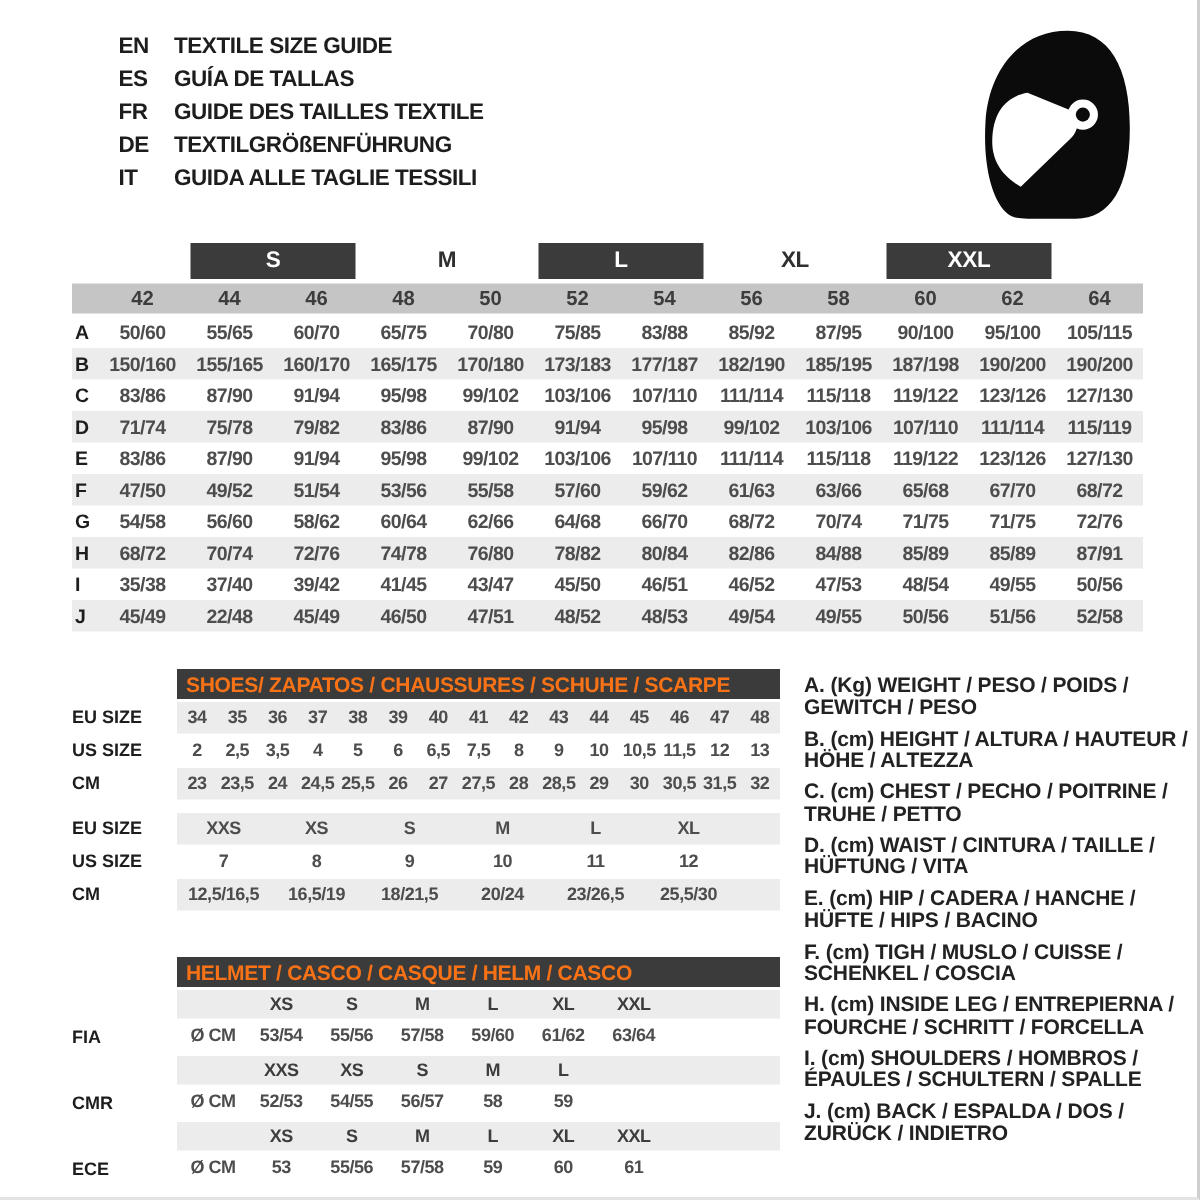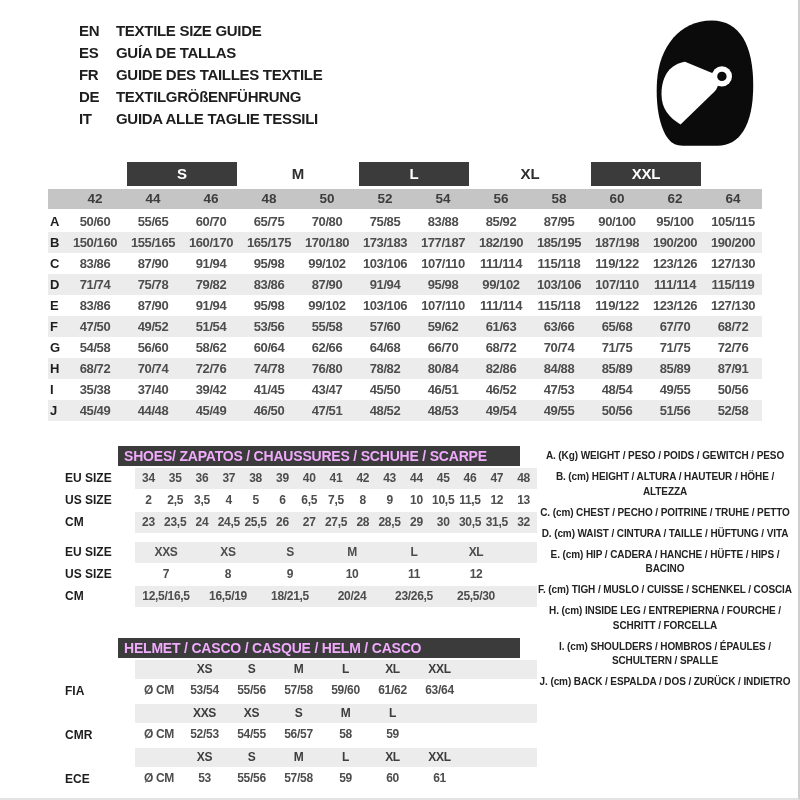--- a/index.html
+++ b/index.html
@@ -25,37 +25,37 @@
   .colnum{text-align:center;line-height:20px;font-size:13.5px;font-weight:bold;color:#3d3d3d;}
   .trow{height:21px;}
   .stripe{background:#ececec;}
   .rlabel{font-size:13px;font-weight:bold;color:#1d1d1d;line-height:21px;padding-left:2px;}
   .cell{font-size:13px;font-weight:bold;color:#4d4d4d;text-align:center;line-height:21px;letter-spacing:-0.4px;white-space:nowrap;}
 
   
   .section{position:absolute;left:48px;}
   .sec-header{display:flex;margin-bottom:2px;}
   .pad{width:70px;}
-  .sec-bar{width:402px;height:20px;background:#3b3b3b;color:#f0abfc;font-size:14px;font-weight:bold;line-height:20px;padding-left:6px;box-sizing:border-box;letter-spacing:-0.2px;white-space:nowrap;}
-  .srow{display:flex;margin-bottom:1px;margin-left:17px;}
+  .sec-bar{width:402px;height:20px;background:#3b3b3b;color:#f97316;font-size:14px;font-weight:bold;line-height:20px;padding-left:6px;box-sizing:border-box;letter-spacing:-0.2px;white-space:nowrap;}
+  .srow{display:flex;margin-bottom:1px;}
   .sec-lbl{width:70px;font-size:12px;font-weight:bold;color:#1d1d1d;line-height:21px;}
   .srow-body{width:402px;display:grid;height:21px;box-sizing:border-box;}
   .gray{background:#ececec;}
   .shoes-grid{grid-template-columns:repeat(15,1fr);}
   .gloves-grid{grid-template-columns:repeat(6,62px) 1fr;}
   .helm{grid-template-columns:46px repeat(6,47px) 1fr;height:19px;}
   .helm-row{margin-bottom:2px;}
   .scell{font-size:12px;font-weight:bold;color:#4d4d4d;text-align:center;line-height:21px;letter-spacing:-0.3px;white-space:nowrap;}
   .helm .scell{line-height:19px;}
   .helm .scell.size{color:#3d3d3d;}
   .scell.dia{text-align:center;padding-left:2px;}
 
   
   .legend{position:absolute;left:536px;top:449px;width:258px;}
-  .legend-item{font-size:10px;font-weight:bold;color:#222;line-height:14.5px;margin-bottom:6.5px;letter-spacing:-0.1px;text-align:center;}
+  .legend-item{font-size:14px;font-weight:bold;color:#222;line-height:14.5px;margin-bottom:6.5px;letter-spacing:-0.1px;}
 </style>
 </head>
 <body>
 
 <div class="page">
 
   <div class="lang-header" id="langHeader">
       <div class="lang-row">
         <div class="lang-code">EN</div>
         <div class="lang-text">TEXTILE SIZE GUIDE</div>
@@ -240,21 +240,21 @@
           <div class="cell">46/51</div>
           <div class="cell">46/52</div>
           <div class="cell">47/53</div>
           <div class="cell">48/54</div>
           <div class="cell">49/55</div>
           <div class="cell">50/56</div>
         </div>
         <div class="grid trow stripe">
           <div class="rlabel">J</div>
           <div class="cell">45/49</div>
-          <div class="cell">44/48</div>
+          <div class="cell">22/48</div>
           <div class="cell">45/49</div>
           <div class="cell">46/50</div>
           <div class="cell">47/51</div>
           <div class="cell">48/52</div>
           <div class="cell">48/53</div>
           <div class="cell">49/54</div>
           <div class="cell">49/55</div>
           <div class="cell">50/56</div>
           <div class="cell">51/56</div>
           <div class="cell">52/58</div>

